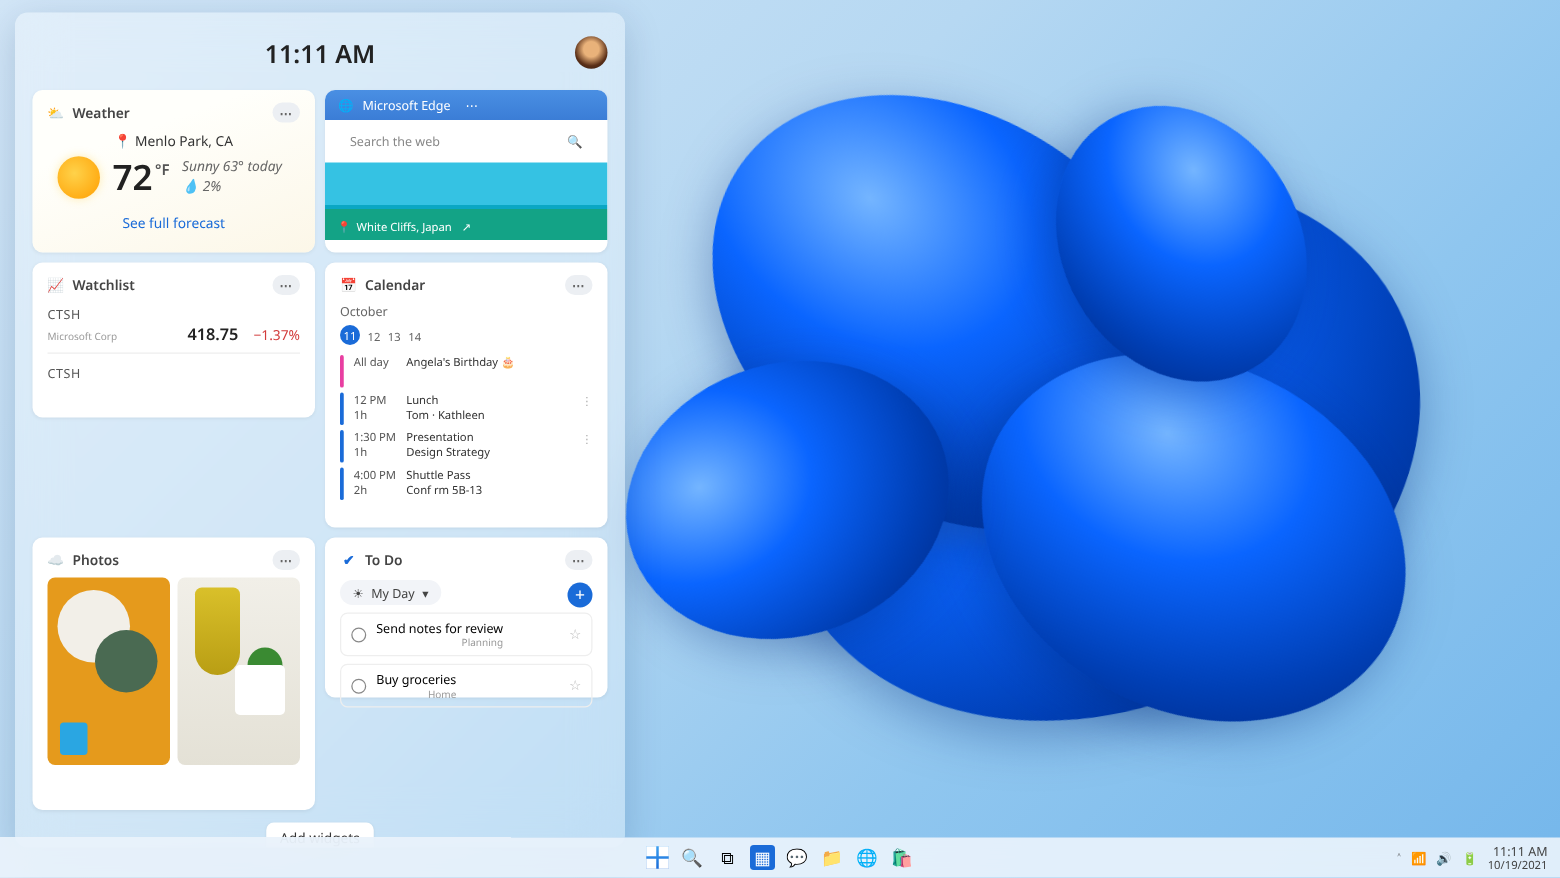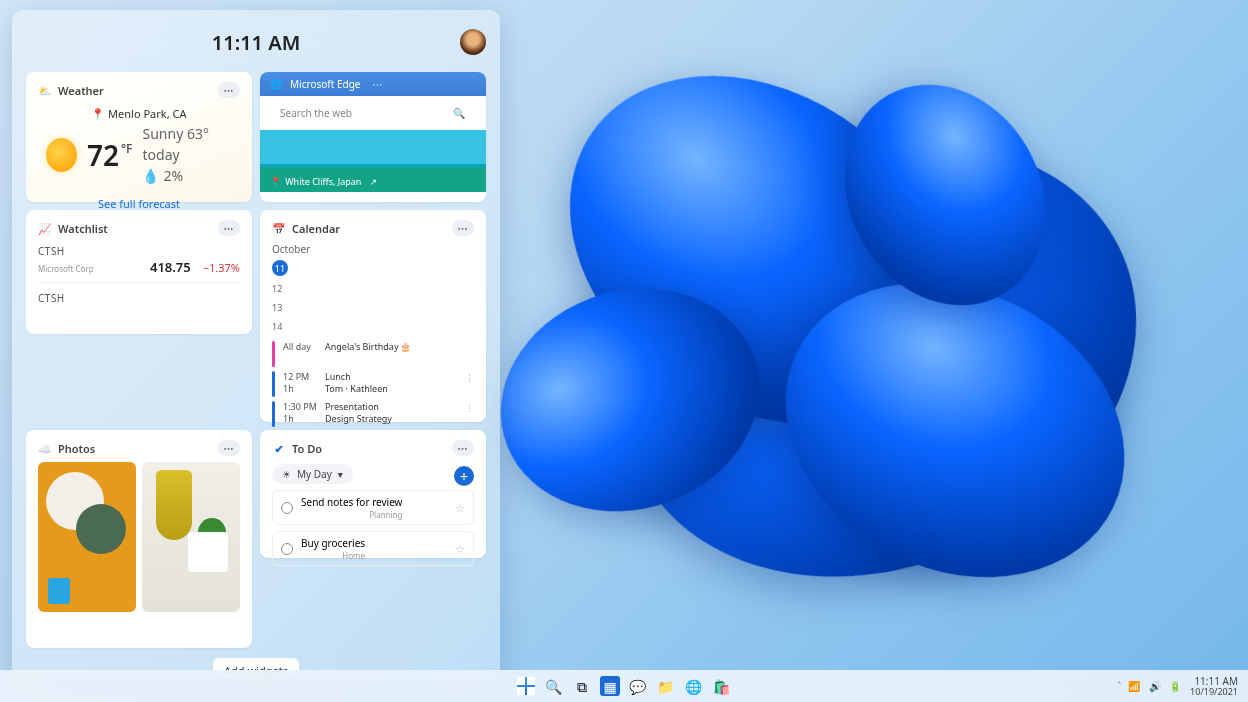--- a/index.html
+++ b/index.html
@@ -35,21 +35,21 @@
   .more { width: 22px; height: 16px; border-radius: 8px; background: #eceff3; font-size: 10px; color: #666; display: flex; align-items: center; justify-content: center; letter-spacing: 1px; }
   .ico { width: 14px; height: 14px; display: inline-flex; align-items: center; justify-content: center; }
 
   
   .weather { height: 130px; background: linear-gradient(160deg, #fffffb 30%, #fcf7e8 100%); }
   .weather .loc { font-size: 11px; color: #333; margin-top: 8px; text-align: center; }
   .weather-row { display: flex; align-items: center; gap: 10px; margin-top: 2px; padding-left: 8px; }
   .sun { width: 34px; height: 34px; border-radius: 50%; background: radial-gradient(circle at 40% 40%, #ffd24a, #ff9e00); box-shadow: 0 0 8px #ffd24a66; }
   .temp { font-size: 28px; font-weight: 600; color: #222; display: flex; align-items: flex-start; }
   .temp .deg { font-size: 12px; margin-top: 4px; margin-left: 2px; color: #555; }
-  .wmeta { font-size: 14px; color: #666; line-height: 1.5; }
+  .wmeta { font-size: 11px; color: #666; line-height: 1.5; font-style: italic; }
   .wfoot { font-size: 11px; color: #1a6bd8; margin-top: 10px; text-align: center; }
 
   
   .edge { height: 130px; padding: 0; overflow: hidden; }
   .edge-top { height: 24px; background: linear-gradient(#4a8fe3, #3b7dd6); display: flex; align-items: center; gap: 6px; padding: 0 10px; color: #fff; font-size: 10px; }
   .search { margin: 6px 10px; height: 22px; background: #fff; border-radius: 12px; display: flex; align-items: center; padding: 0 10px; font-size: 10px; color: #888; }
   .search .sp { flex: 1; }
   .edge-img { height: 62px; margin: 0; background: linear-gradient(#35c2e3 0%, #35c2e3 55%, #0aa7c4 55%, #0aa7c4 60%, #13a386 60%, #13a386 100%); position: relative; }
   .edge-cap { position: absolute; bottom: 4px; left: 10px; right: 10px; color: #fff; font-size: 9px; display: flex; align-items: center; gap: 4px; }
 
@@ -59,21 +59,21 @@
   .watch .rownum { display: flex; gap: 12px; align-items: baseline; font-size: 13px; }
   .watch .price { font-weight: 600; color: #222; margin-left: auto; }
   .watch .chg-up { color: #0a8a3a; font-size: 11px; }
   .watch .chg-dn { color: #d23b3b; font-size: 11px; }
   .watch .sub { font-size: 8px; color: #999; }
   .watch hr { border: none; border-top: 1px solid #eee; margin: 6px 0; }
 
   
   .cal { height: 212px; }
   .cal .date { font-size: 10px; color: #666; margin-top: 6px; }
-  .cal .days { display: flex; gap: 6px; margin-top: 4px; font-size: 9px; color: #666; align-items: flex-start; flex-direction: column; }
+  .cal .days { display: flex; gap: 6px; margin-top: 4px; font-size: 9px; color: #666; align-items: flex-end; }
   .cal .days .today { width: 16px; height: 16px; border-radius: 50%; background: #1a6bd8; color: #fff; display: flex; align-items: center; justify-content: center; font-size: 9px; }
   .cal .evts { margin-top: 8px; display: flex; flex-direction: column; gap: 4px; }
   .cal .evt { display: flex; gap: 8px; align-items: flex-start; font-size: 9px; }
   .cal .bar-p { width: 3px; height: 26px; background: #e83ea1; border-radius: 2px; }
   .cal .bar-b { width: 3px; height: 26px; background: #1a6bd8; border-radius: 2px; }
   .cal .tcol { width: 34px; color: #555; line-height: 1.35; }
   .cal .ttl { color: #333; line-height: 1.35; flex: 1; }
   .cal .dots { color: #aaa; cursor: pointer; }
 
   
@@ -234,20 +234,24 @@
               <div>Presentation</div>
               <div class="sub">Design Strategy</div>
             </div>
           <div class="dots">⋮</div>
         </div>
         <div class="evt">
           <div class="bar-b"></div>
           <div class="tcol">
               <div>4:00 PM</div>
               <div class="sub">2h</div>
+            </div>
+          <div class="ttl">
+              <div>Shuttle Pass</div>
+              <div class="sub">Conf rm 5B-13</div>
             </div>
         </div>
       </div>
     </div>
 
     <div class="card photos">
       <div class="card-head">
         <span class="ico">☁️</span>
         <span>Photos</span>
         <span class="sp"></span>

